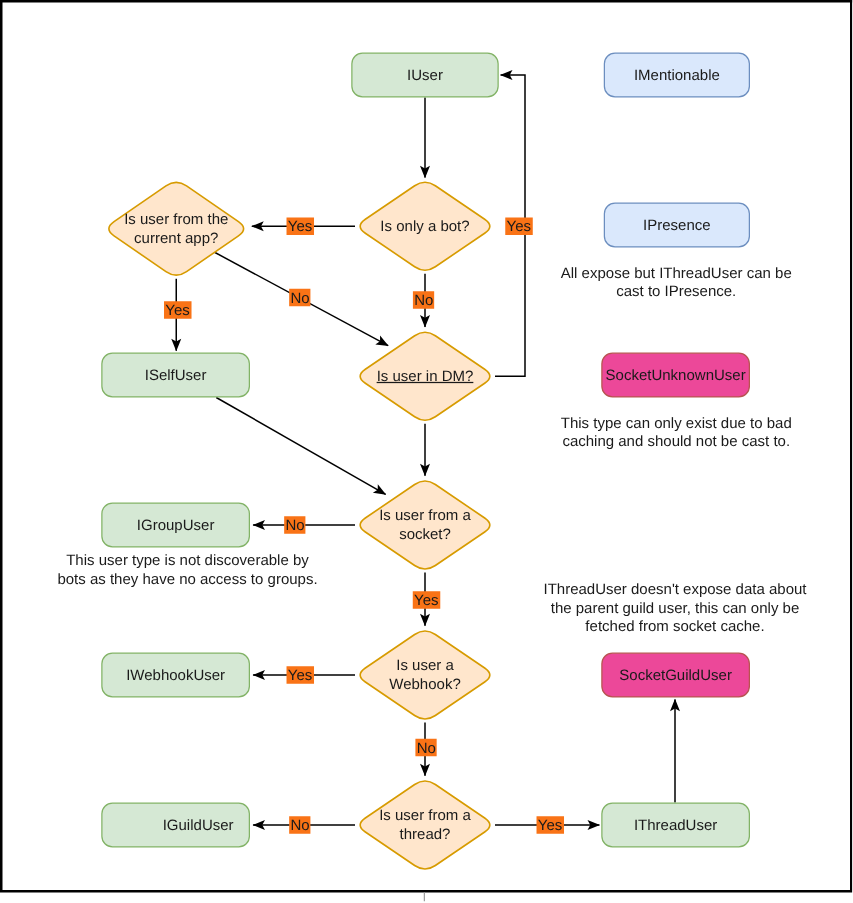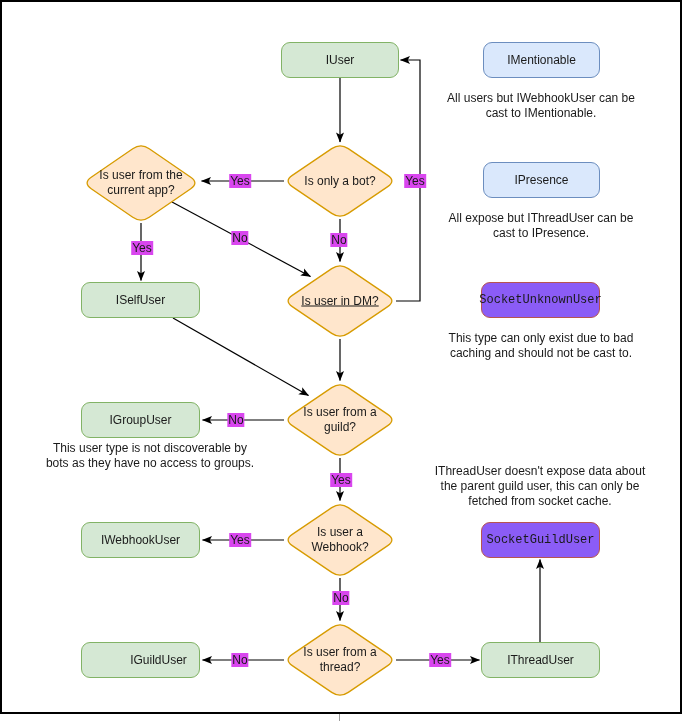--- a/index.html
+++ b/index.html
@@ -5,24 +5,24 @@
   html,body{margin:0;padding:0;background:#fff;font-family:"Liberation Sans",sans-serif;}
   #canvas{position:relative;width:682px;height:722px;background:#fff;overflow:hidden;}
   #frame{position:absolute;left:0;top:0;width:678px;height:710px;border:2px solid #000;border-bottom:none;pointer-events:none;}
   #frame-bottom{position:absolute;left:0;top:712px;width:682px;height:2px;background:#000;}
   #page-tick{position:absolute;left:339px;top:714px;width:1px;height:7px;background:#9e9e9e;}
   svg.layer{position:absolute;left:0;top:0;}
   .node{position:absolute;display:flex;align-items:center;justify-content:center;
         font-size:12px;color:#1a1a1a;text-align:center;border-radius:9px;box-sizing:border-box;}
   .node.green{background:#d5e8d4;border:1px solid #82b366;}
   .node.blue{background:#dae8fc;border:1px solid #6c8ebf;}
-  .node.red{background:#8b5cf6;border:1px solid #b85450;font-family:Liberation Mono, monospace;}
+  .node.red{background:#ec4899;border:1px solid #b85450;}
   .diamond-label{position:absolute;width:106px;transform:translate(-50%,-50%);
         font-size:12px;line-height:15px;color:#1a1a1a;text-align:center;}
-  .edge-label{position:absolute;transform:translate(-50%,-50%);background:#d946ef;
+  .edge-label{position:absolute;transform:translate(-50%,-50%);background:#f97316;
         padding:0 1px;font-size:12px;color:#1a1a1a;white-space:nowrap;}
   .note{position:absolute;font-size:12px;line-height:15px;color:#1a1a1a;text-align:center;}
   .edge{stroke:#000;stroke-width:1.2;fill:none;}
   .diamond{fill:#ffe6cc;stroke:#d79b00;stroke-width:1.3;}
 </style>
 </head>
 <body>
 
 <div id="canvas">
 
@@ -64,37 +64,36 @@
   <div class="node green" style="left:81px;top:282px;width:119px;height:36px;">ISelfUser</div>
   <div class="node green" style="left:81px;top:402px;width:119px;height:36px;">IGroupUser</div>
   <div class="node green" style="left:81px;top:522px;width:119px;height:36px;">IWebhookUser</div>
   <div class="node green" style="left:81px;top:642px;width:119px;height:36px;padding-left:36px;">IGuildUser</div>
   <div class="node red" style="left:481px;top:522px;width:119px;height:36px;">SocketGuildUser</div>
   <div class="node green" style="left:481px;top:642px;width:119px;height:36px;">IThreadUser</div>
 
   <div class="diamond-label" style="left:340px;top:181px;">Is only a bot?</div>
   <div class="diamond-label" style="left:141px;top:183px;">Is user from the current app?</div>
   <div class="diamond-label" style="left:340px;top:301px;text-decoration:underline;">Is user in DM?</div>
-  <div class="diamond-label" style="left:340px;top:420px;">Is user from a guild?</div>
+  <div class="diamond-label" style="left:340px;top:420px;">Is user from a socket?</div>
   <div class="diamond-label" style="left:340px;top:540px;">Is user a Webhook?</div>
   <div class="diamond-label" style="left:340px;top:660px;">Is user from a thread?</div>
 
   <div class="edge-label" style="left:240px;top:181px;">Yes</div>
   <div class="edge-label" style="left:339px;top:240px;">No</div>
   <div class="edge-label" style="left:142px;top:248px;">Yes</div>
   <div class="edge-label" style="left:240px;top:238px;">No</div>
   <div class="edge-label" style="left:415px;top:181px;">Yes</div>
   <div class="edge-label" style="left:236px;top:420px;">No</div>
   <div class="edge-label" style="left:341px;top:480px;">Yes</div>
   <div class="edge-label" style="left:240px;top:540px;">Yes</div>
   <div class="edge-label" style="left:341px;top:598px;">No</div>
   <div class="edge-label" style="left:240px;top:660px;">No</div>
   <div class="edge-label" style="left:440px;top:660px;">Yes</div>
 
-  <div class="note" style="left:436px;top:91px;width:210px;">All users but IWebhookUser can be cast to IMentionable.</div>
   <div class="note" style="left:441px;top:211px;width:200px;">All expose but IThreadUser can be cast to IPresence.</div>
   <div class="note" style="left:436px;top:331px;width:210px;">This type can only exist due to bad caching and should not be cast to.</div>
   <div class="note" style="left:45px;top:441px;width:210px;">This user type is not discoverable by bots as they have no access to groups.</div>
   <div class="note" style="left:434px;top:464px;width:212px;">IThreadUser doesn't expose data about the parent guild user, this can only be fetched from socket cache.</div>
 
   <div id="frame"></div>
   <div id="frame-bottom"></div>
   <div id="page-tick"></div>
 </div>
 

